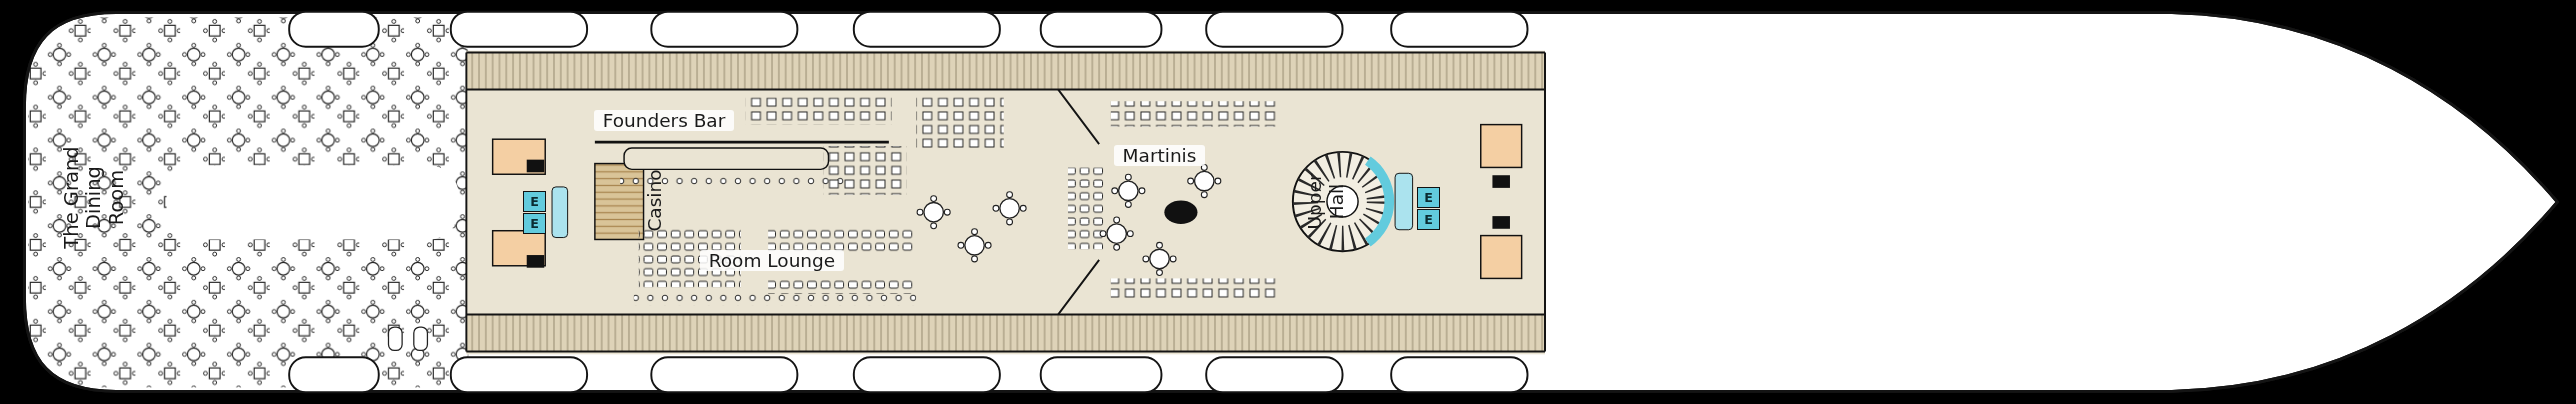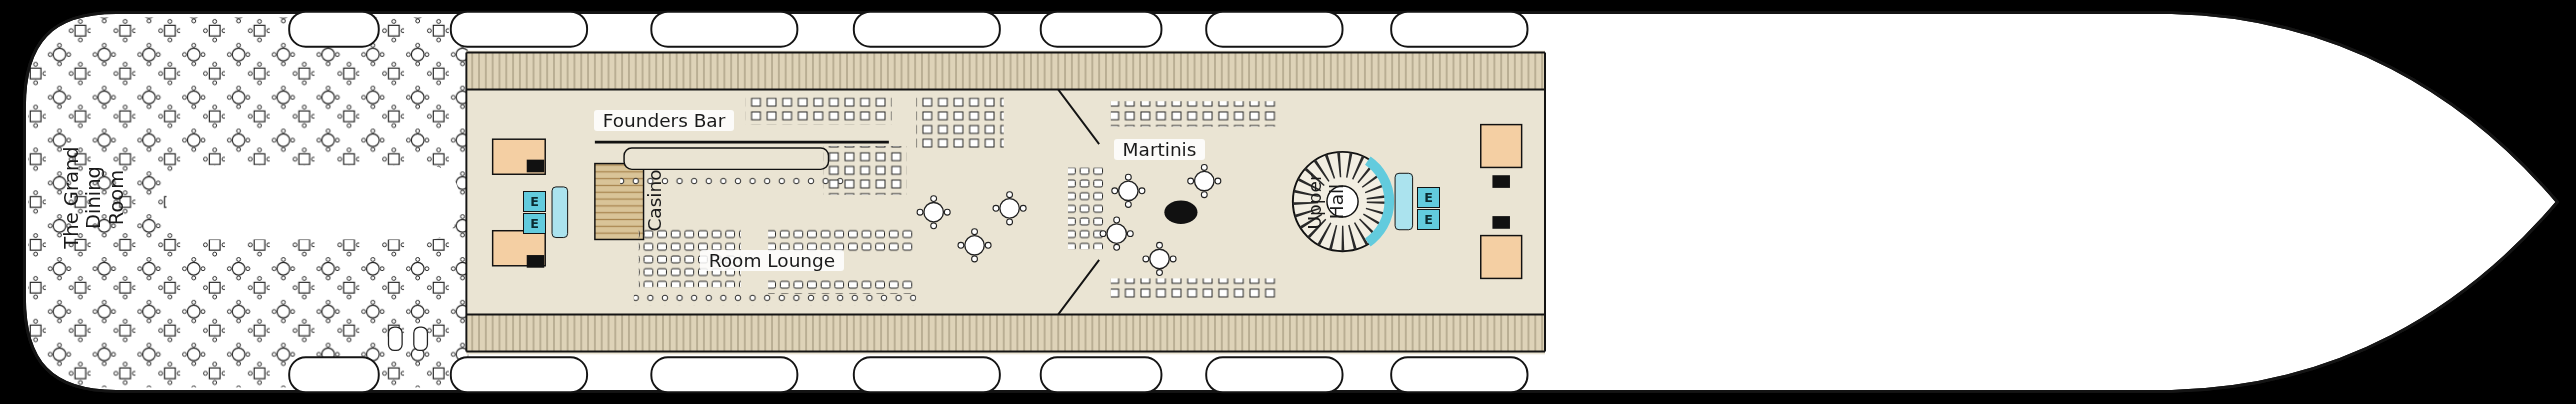--- a/index.html
+++ b/index.html
@@ -163,21 +163,21 @@
 
 <div class="label v dining" style="left:36px;top:143px;width:117px;height:109px;">The Grand
 Dining Room</div>
 
 <div class="label tag" style="left:581px;top:109px;width:166px;height:23.4px;"><span>Founders Bar</span></div>
 
 <div class="label v" style="left:606px;top:188px;width:97px;height:25px;">Casino</div>
 
 <div class="label tag" style="left:694px;top:249px;width:156px;height:23.4px;"><span>Room Lounge</span></div>
 
-<div class="label tag" style="left:1096px;top:138px;width:127px;height:23.4px;text-align:right;"><span>Martinis</span></div>
+<div class="label tag" style="left:1096px;top:144px;width:127px;height:23.4px;text-align:right;"><span>Martinis</span></div>
 
 <div class="label v" style="left:1281px;top:180px;width:88px;height:43px;">Upper
 Hall</div>
 
 <div class="elev" style="left:523px;top:191px;">
       <span>E</span>
     </div>
 <div class="elev" style="left:523px;top:213px;">
       <span>E</span>
     </div>

